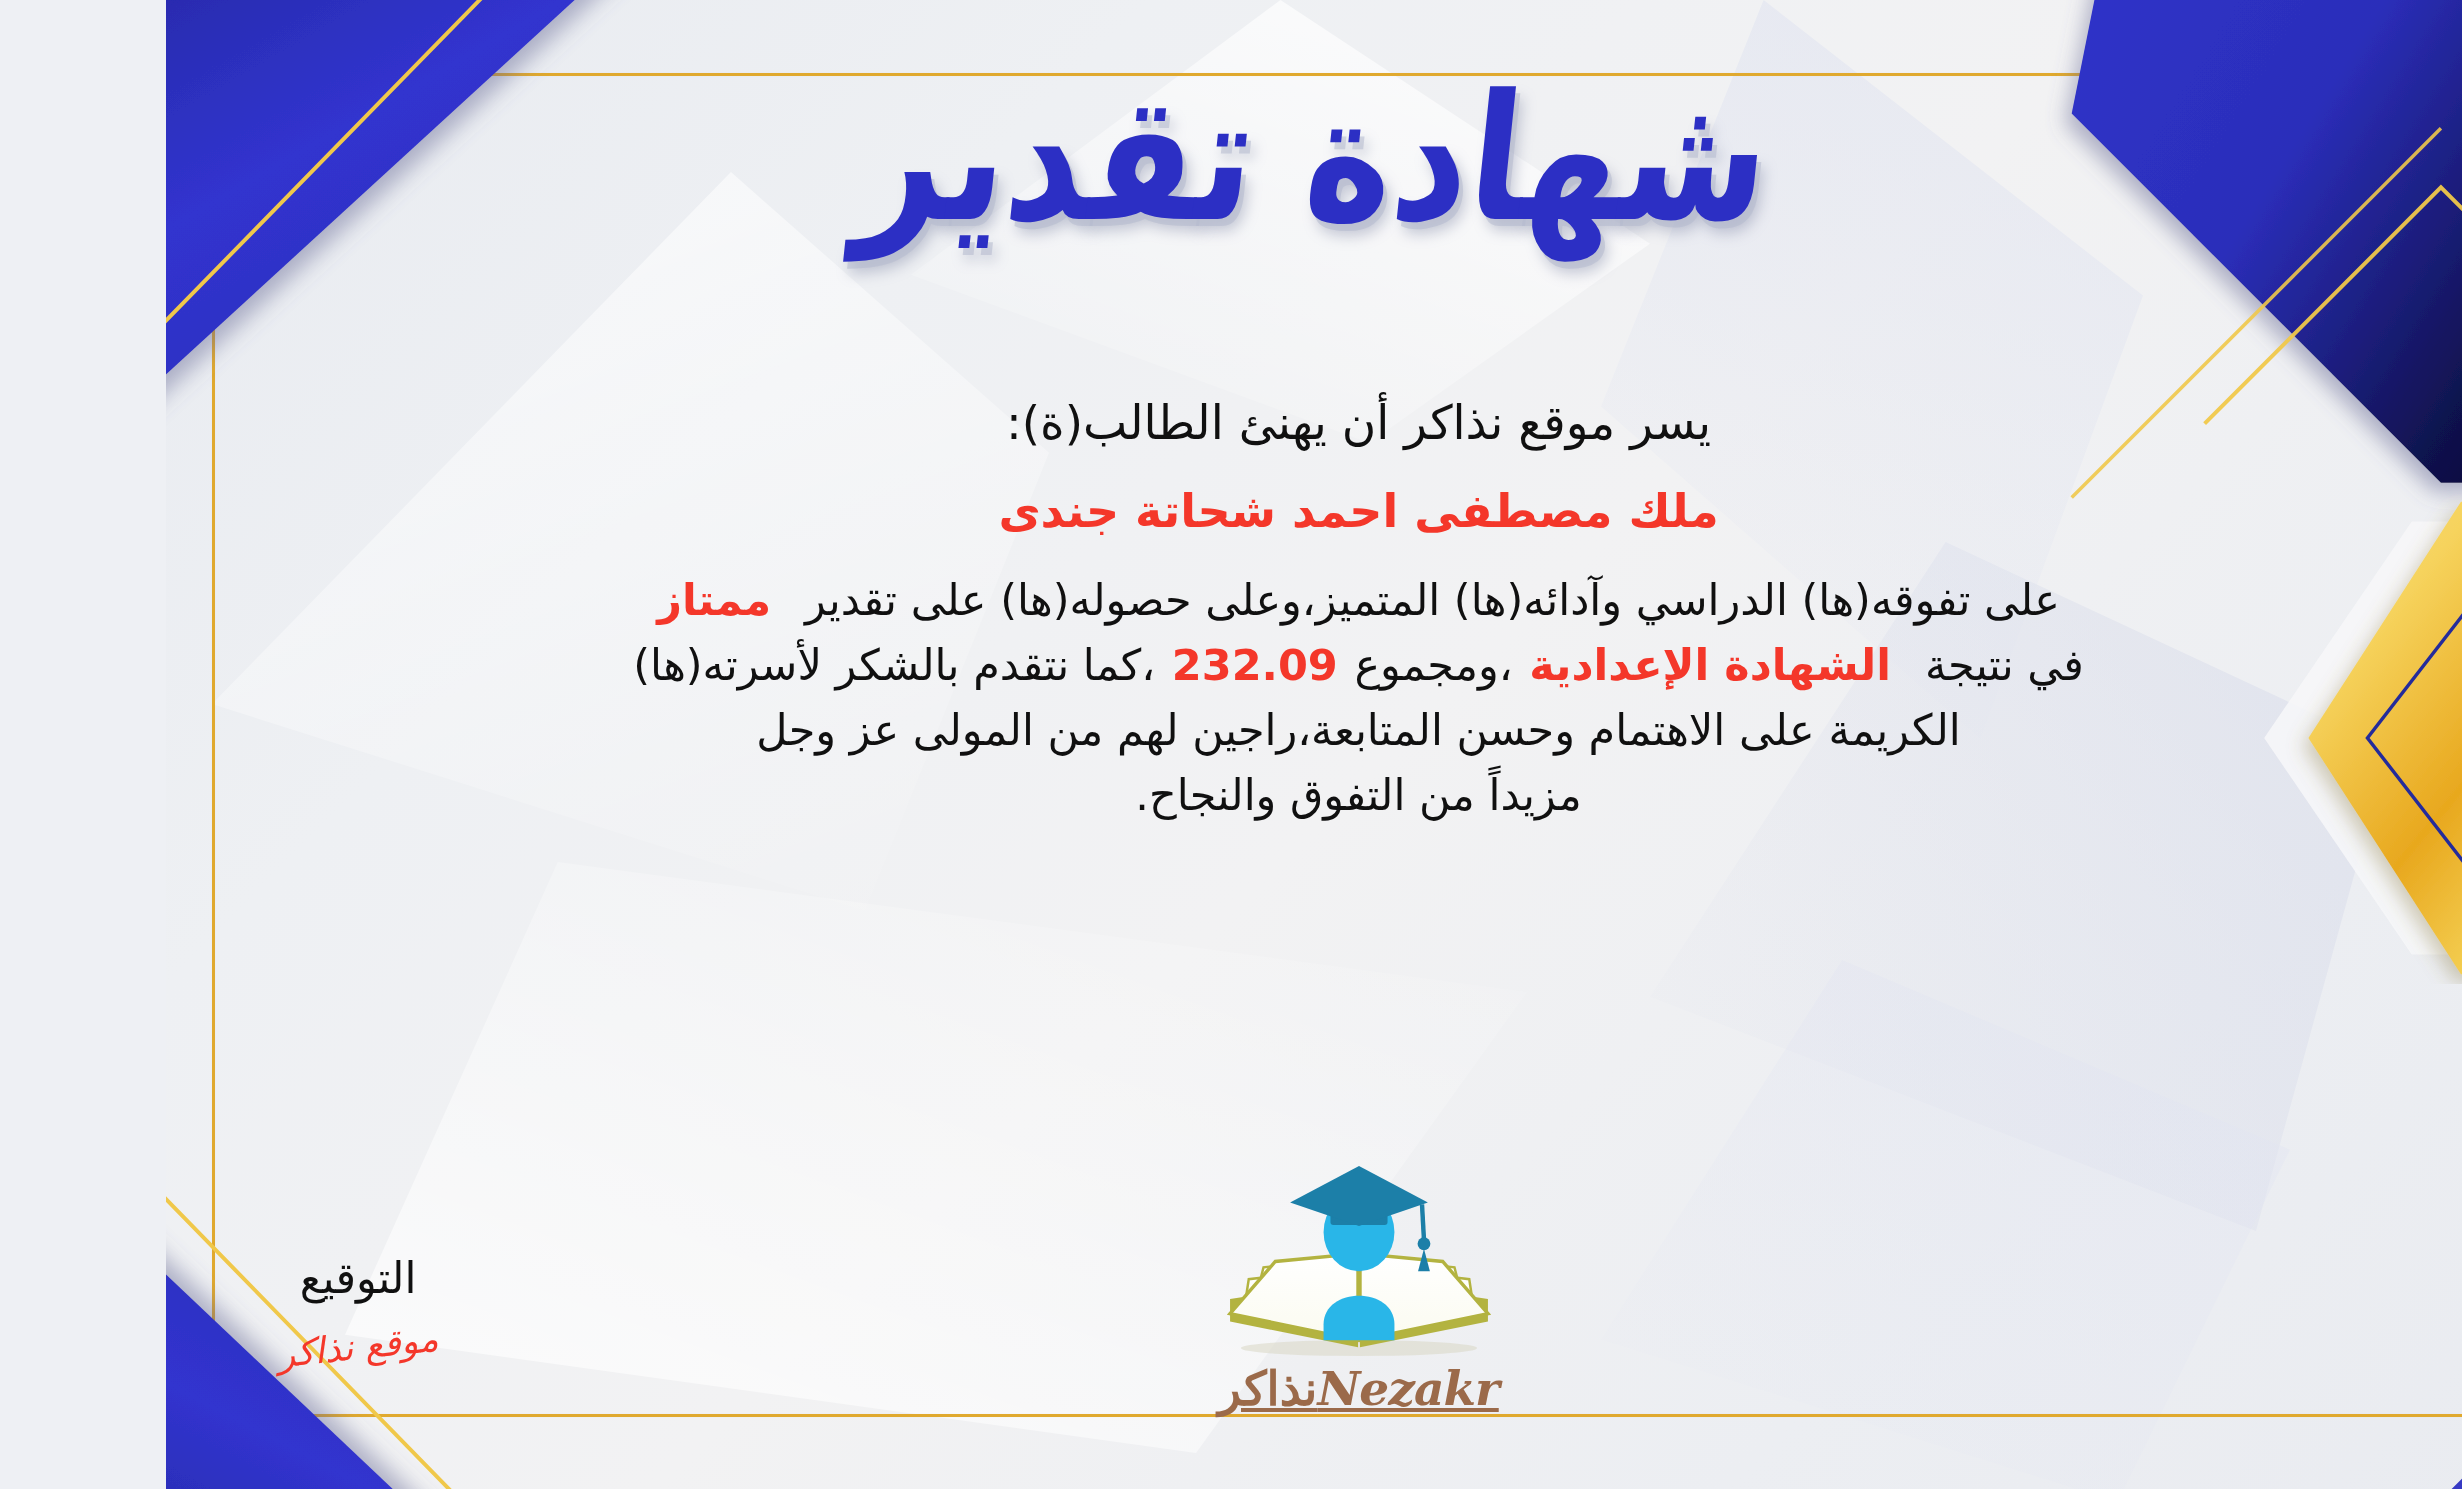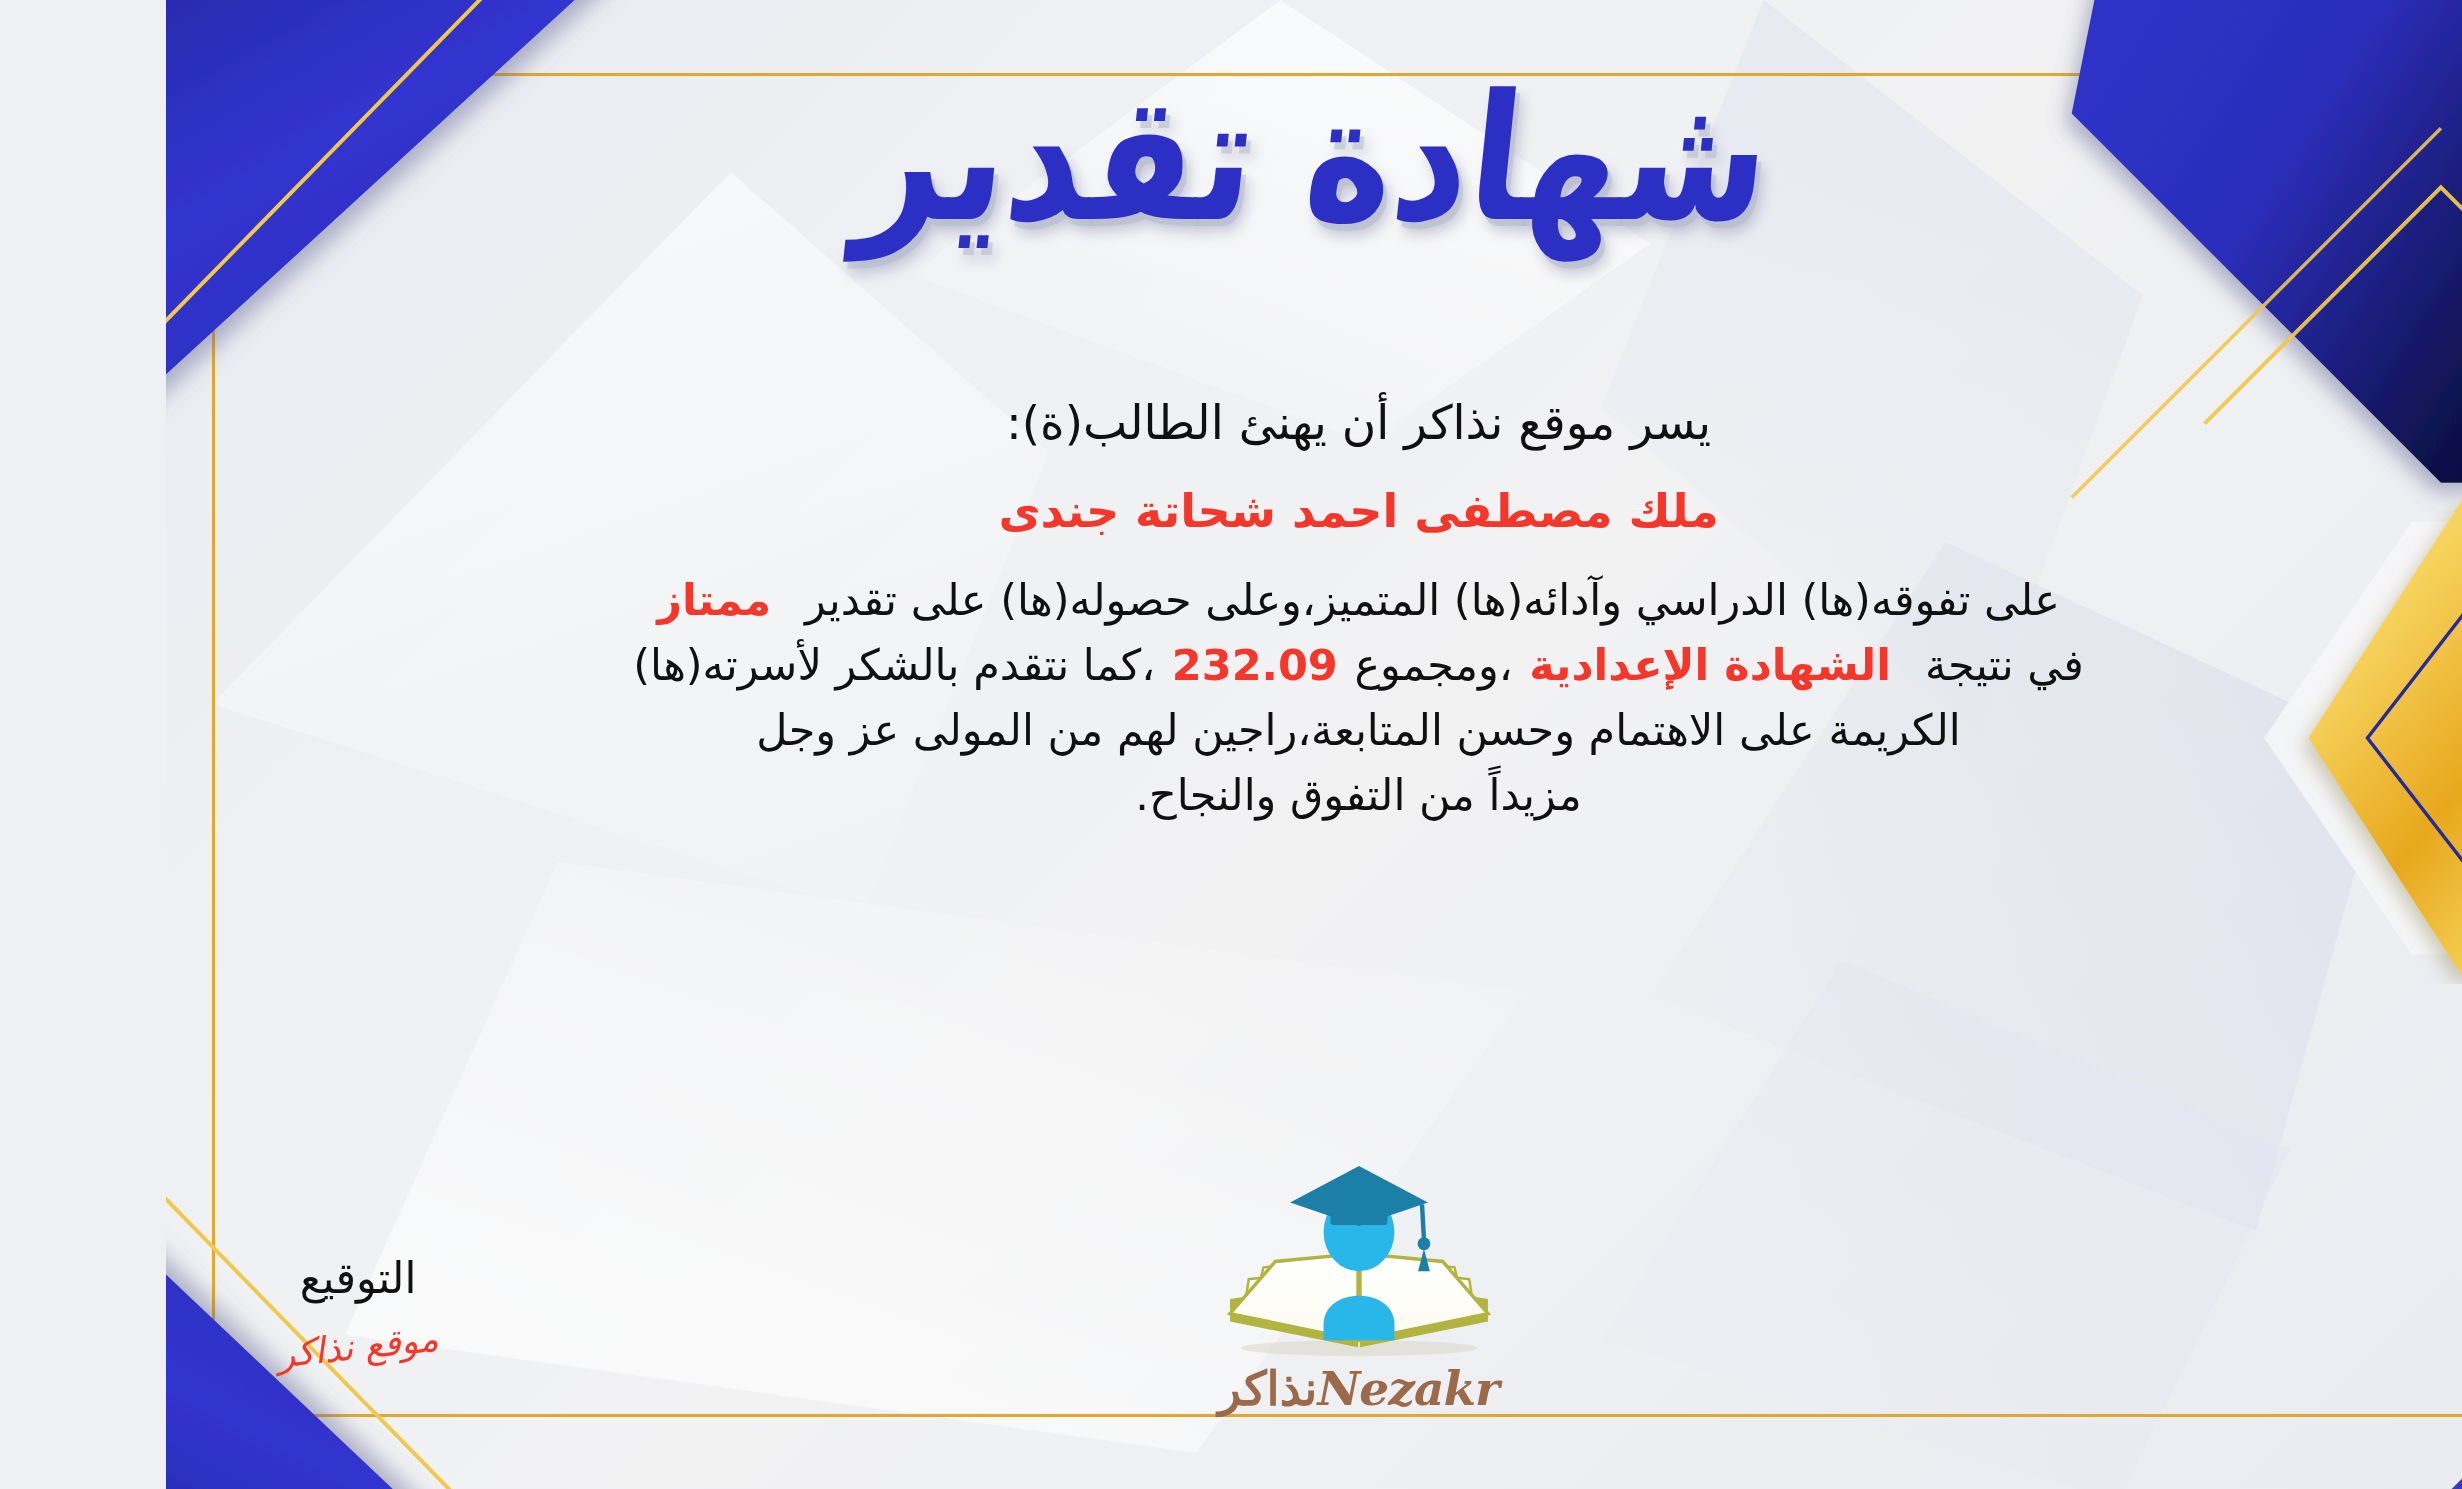--- a/index.html
+++ b/index.html
@@ -134,20 +134,21 @@
   }
   .logo-mark{position:relative;width:315px;height:207px;margin:0 auto;}
   .logo-text{
     margin-top:-3px;
     font-size:47px;font-weight:bold;
     color:#9b6a4a;
     font-family:"DejaVu Serif","Liberation Serif",serif;
     letter-spacing:-1px;
     white-space:nowrap;
     direction:rtl;
+    text-decoration:underline;
   }
   .logo-text .lat{font-family:"DejaVu Serif","Liberation Serif",serif;font-style:italic;}
 </style>
 </head>
 <body>
 
 <div class="bg">
   <div class="facet f1"></div>
   <div class="facet f2"></div>
   <div class="facet f3"></div>

